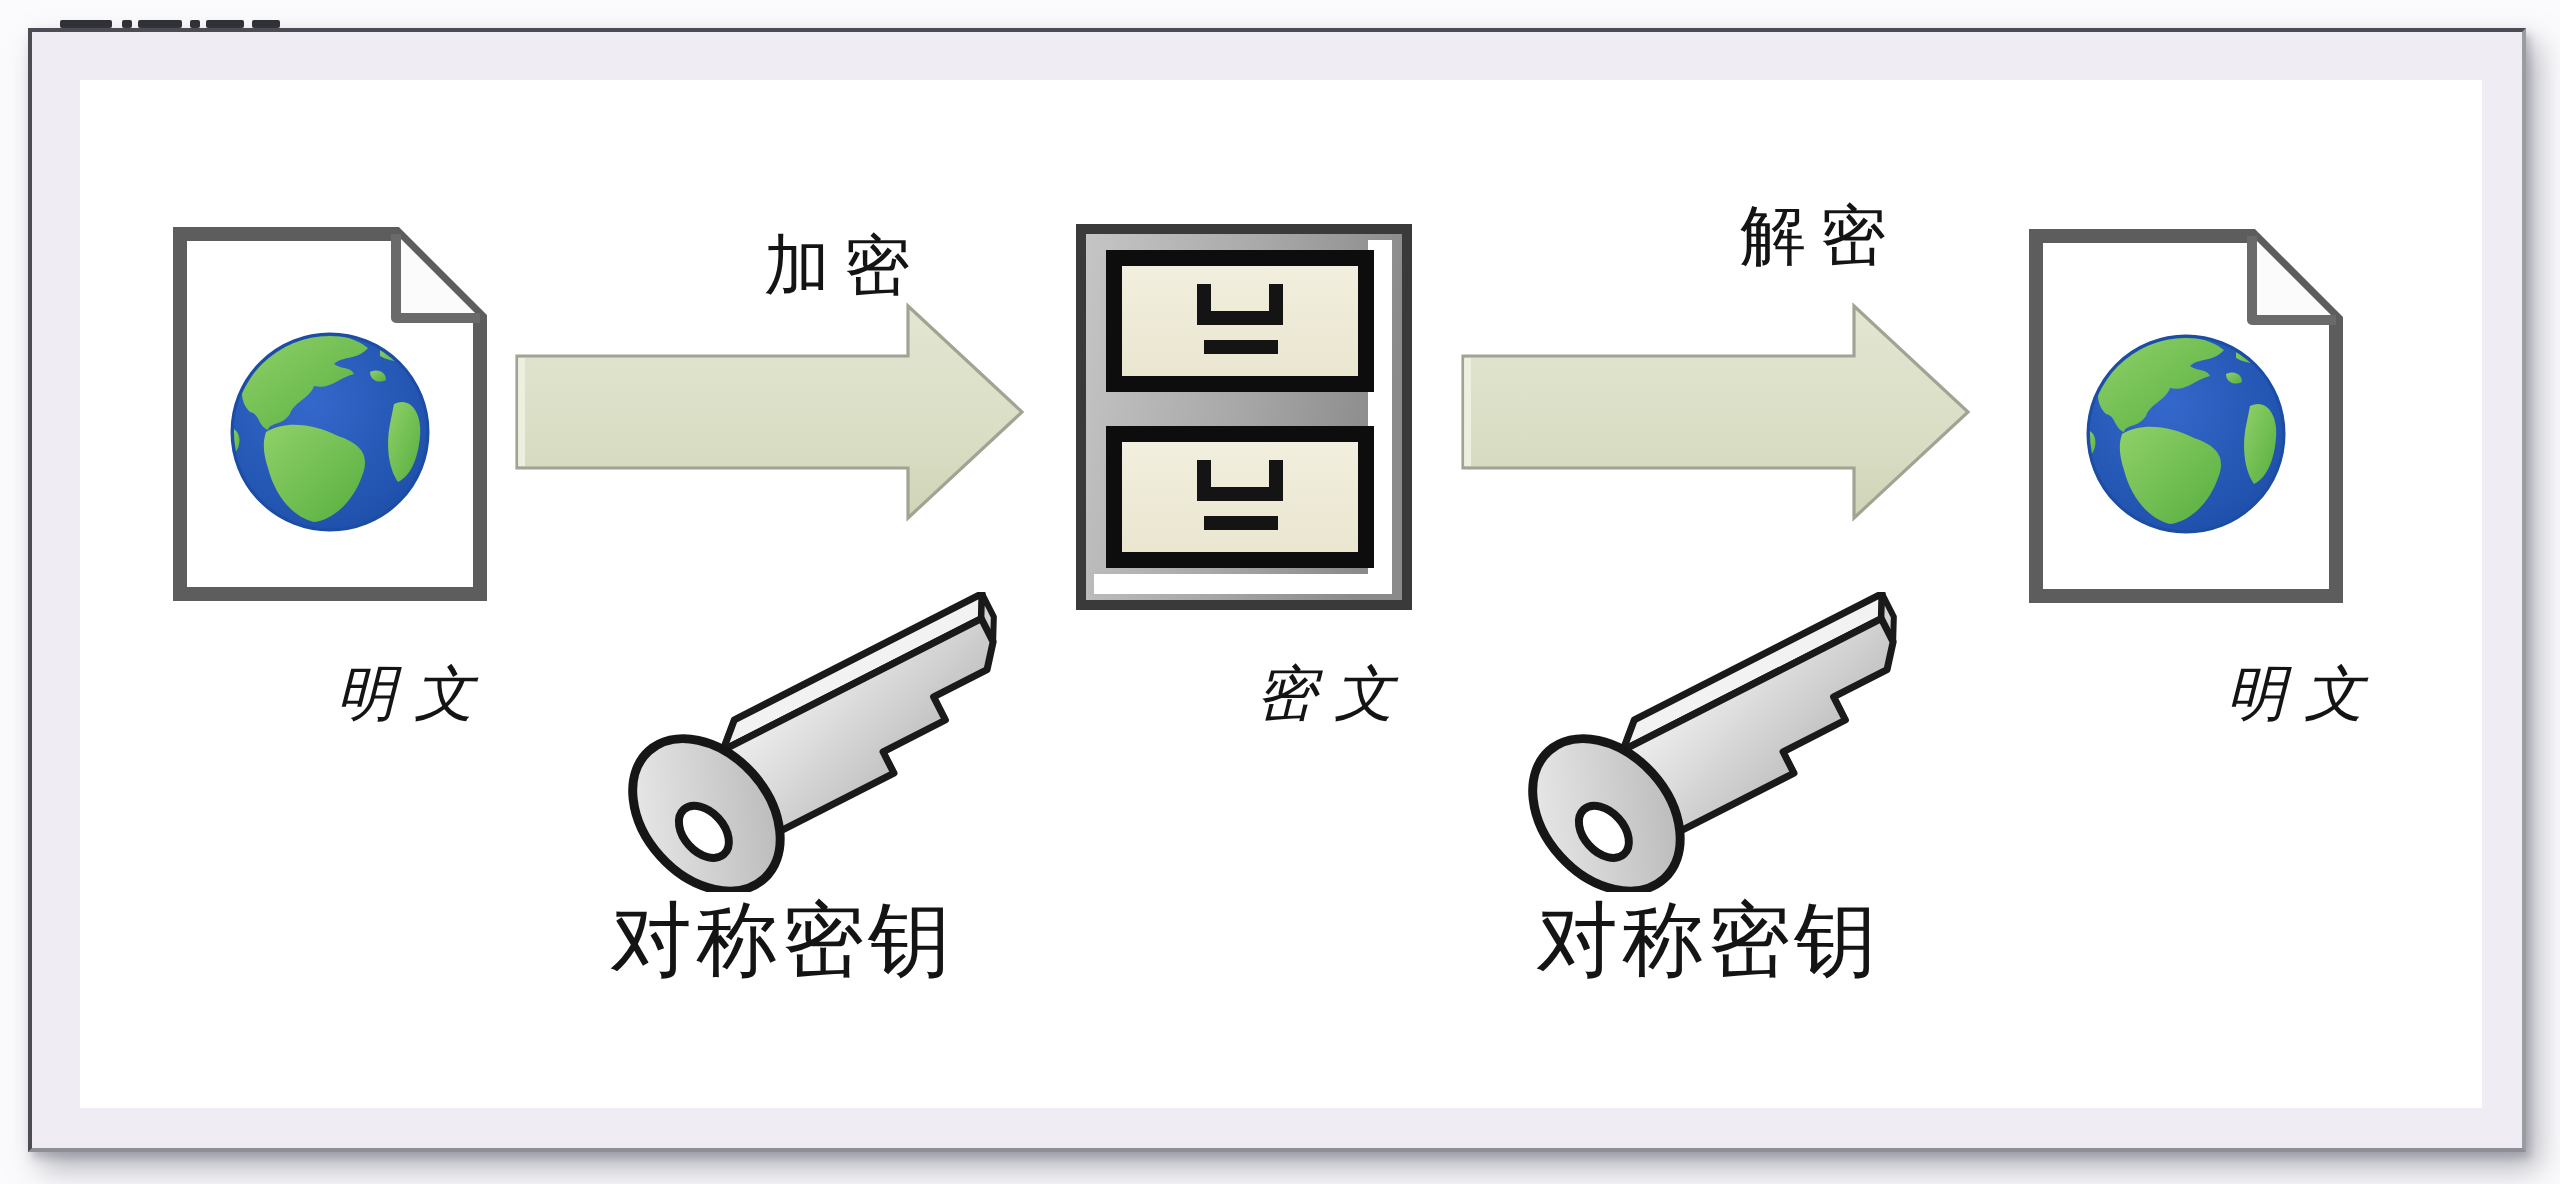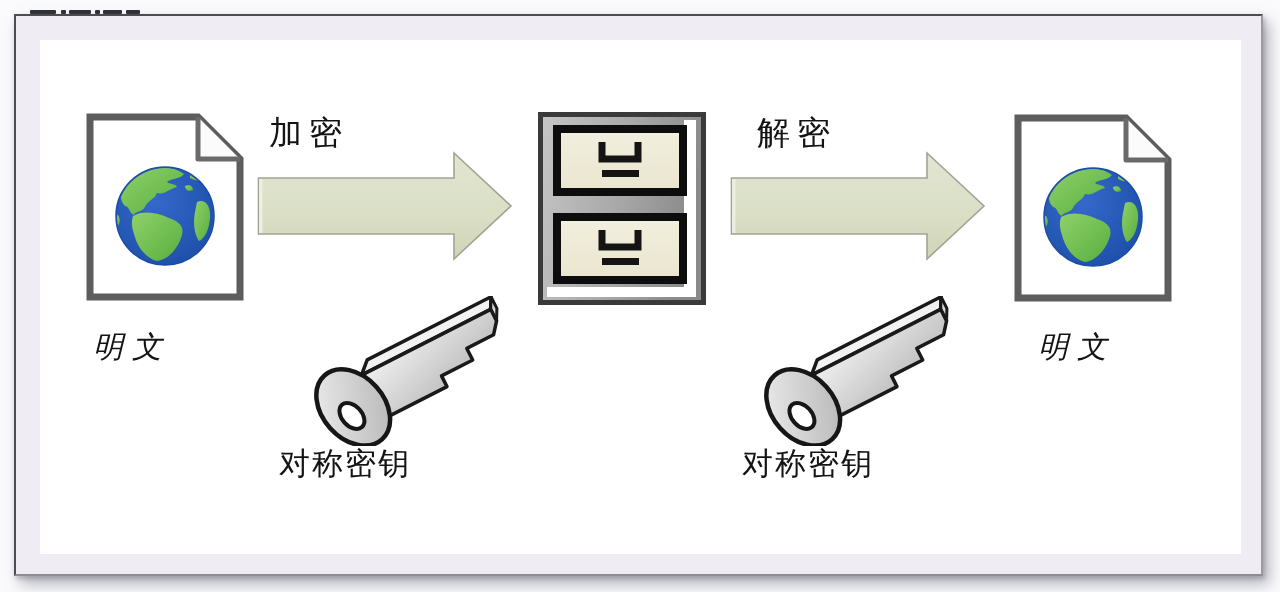--- a/index.html
+++ b/index.html
@@ -23,27 +23,27 @@
     position:absolute;left:24px;top:24px;right:20px;bottom:20px;
     background:#ffffff;
   }
 
   
   .artifact{position:absolute;top:10px;height:4px;background:#2f2f35;border-radius:1px;}
 
   .abs{position:absolute;}
 
   .label{
-    position:absolute;text-align:left;color:#141414;
+    position:absolute;text-align:right;color:#141414;
     font-family:"Liberation Serif","DejaVu Serif",serif;
     white-space:nowrap;
   }
   .lbl-node{font-size:30px;letter-spacing:9px;text-indent:9px;font-style:italic;}
   .lbl-arrow{font-size:33px;letter-spacing:7px;text-indent:7px;}
-  .lbl-key{font-size:31px;letter-spacing:2px;text-indent:2px;}
+  .lbl-key{font-size:41px;letter-spacing:2px;text-indent:2px;}
 
   svg{display:block;}
 </style>
 </head>
 <body>
 
 <svg width="0" height="0" style="position:absolute" aria-hidden="true">
   <defs>
     <radialGradient id="oceanGrad" cx="40%" cy="35%" r="75%">
       <stop offset="0%" stop-color="#3568cb"></stop>
@@ -146,22 +146,23 @@
   <div class="label lbl-node" style="left:84px;top:327px;width:162px;">明文</div>
 
   <div class="label lbl-arrow" style="left:262px;top:111px;width:200px;">加密</div>
   <svg class="abs" style="left:257px;top:151px;" width="256" height="110">
     <use href="#sym-arrow"></use>
   </svg>
 
   <svg class="abs" style="left:538px;top:112px;" width="168" height="193">
     <use href="#sym-cabinet"></use>
   </svg>
+  <div class="label lbl-node" style="left:538px;top:327px;width:168px;">密文</div>
 
-  <div class="label lbl-arrow" style="left:750px;top:111px;width:200px;">解密</div>
+  <div class="label lbl-arrow" style="left:750px;top:96px;width:200px;">解密</div>
   <svg class="abs" style="left:728px;top:151px;" width="260" height="110">
     <use href="#sym-arrow"></use>
   </svg>
 
   <svg class="abs" style="left:1012px;top:113px;" width="162" height="190">
     <use href="#sym-doc"></use>
   </svg>
   <div class="label lbl-node" style="left:1029px;top:327px;width:162px;">明文</div>
 
   <svg class="abs" style="left:312px;top:296px;" width="200" height="150">

